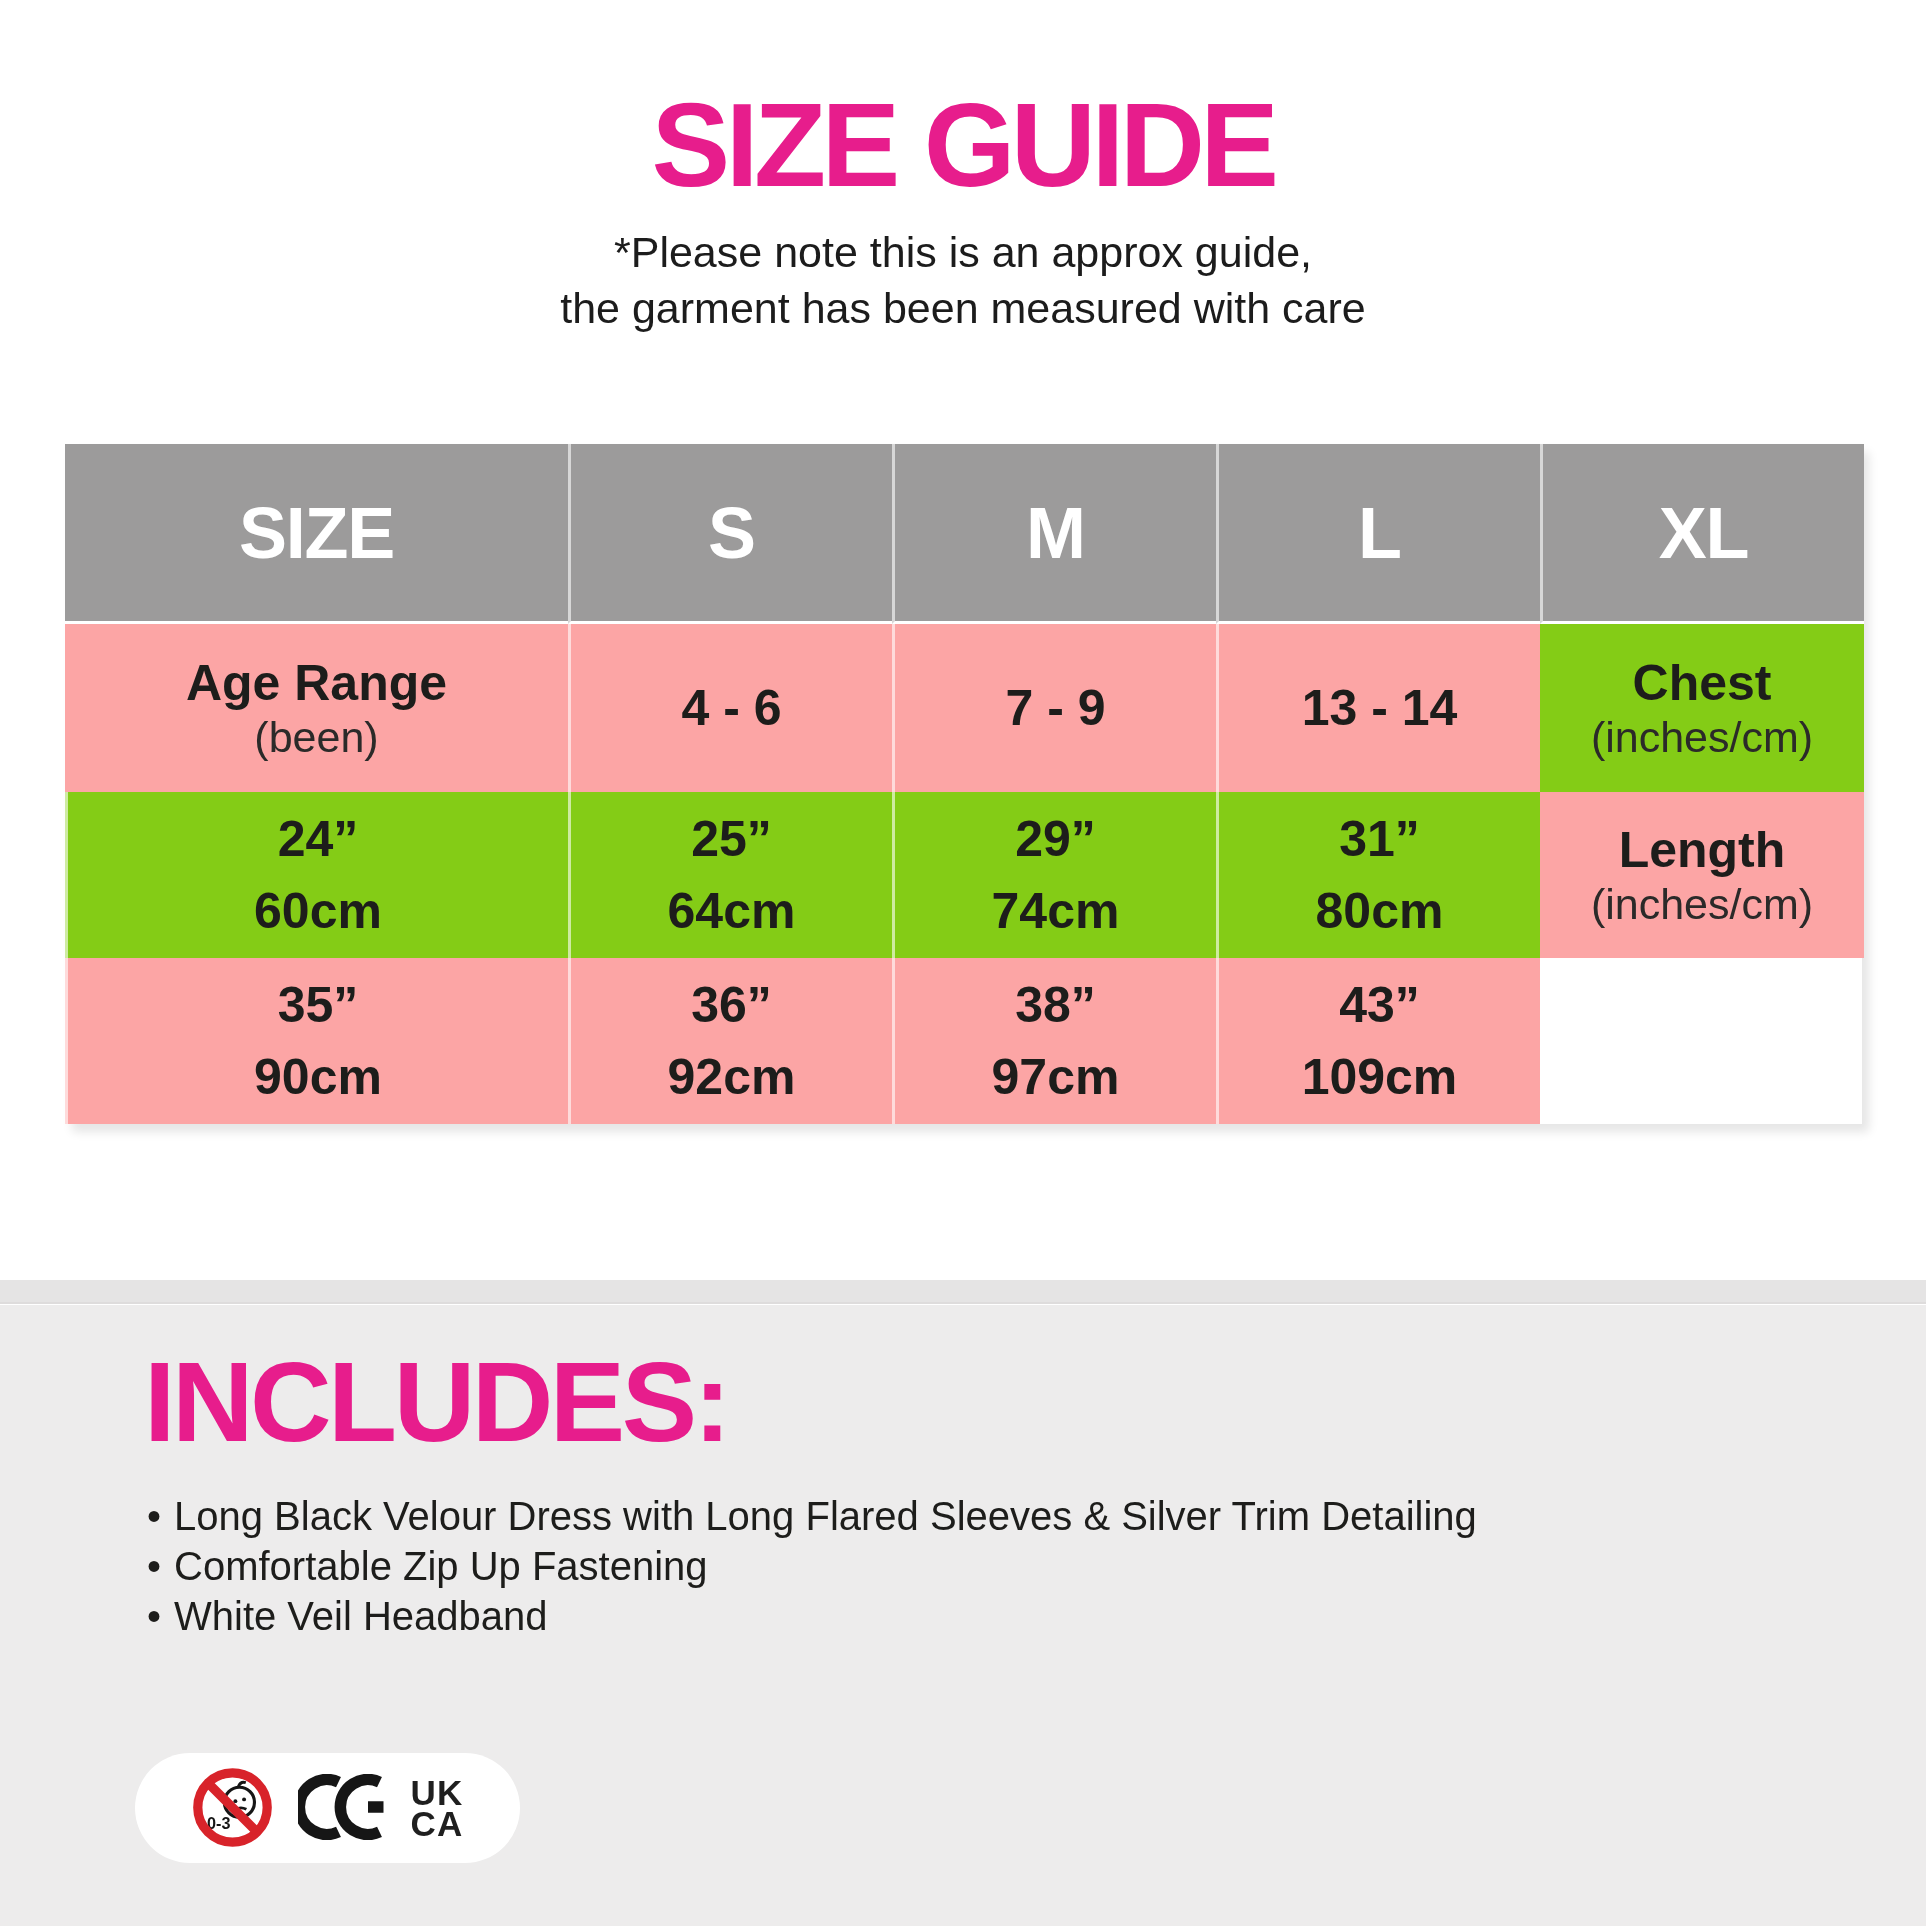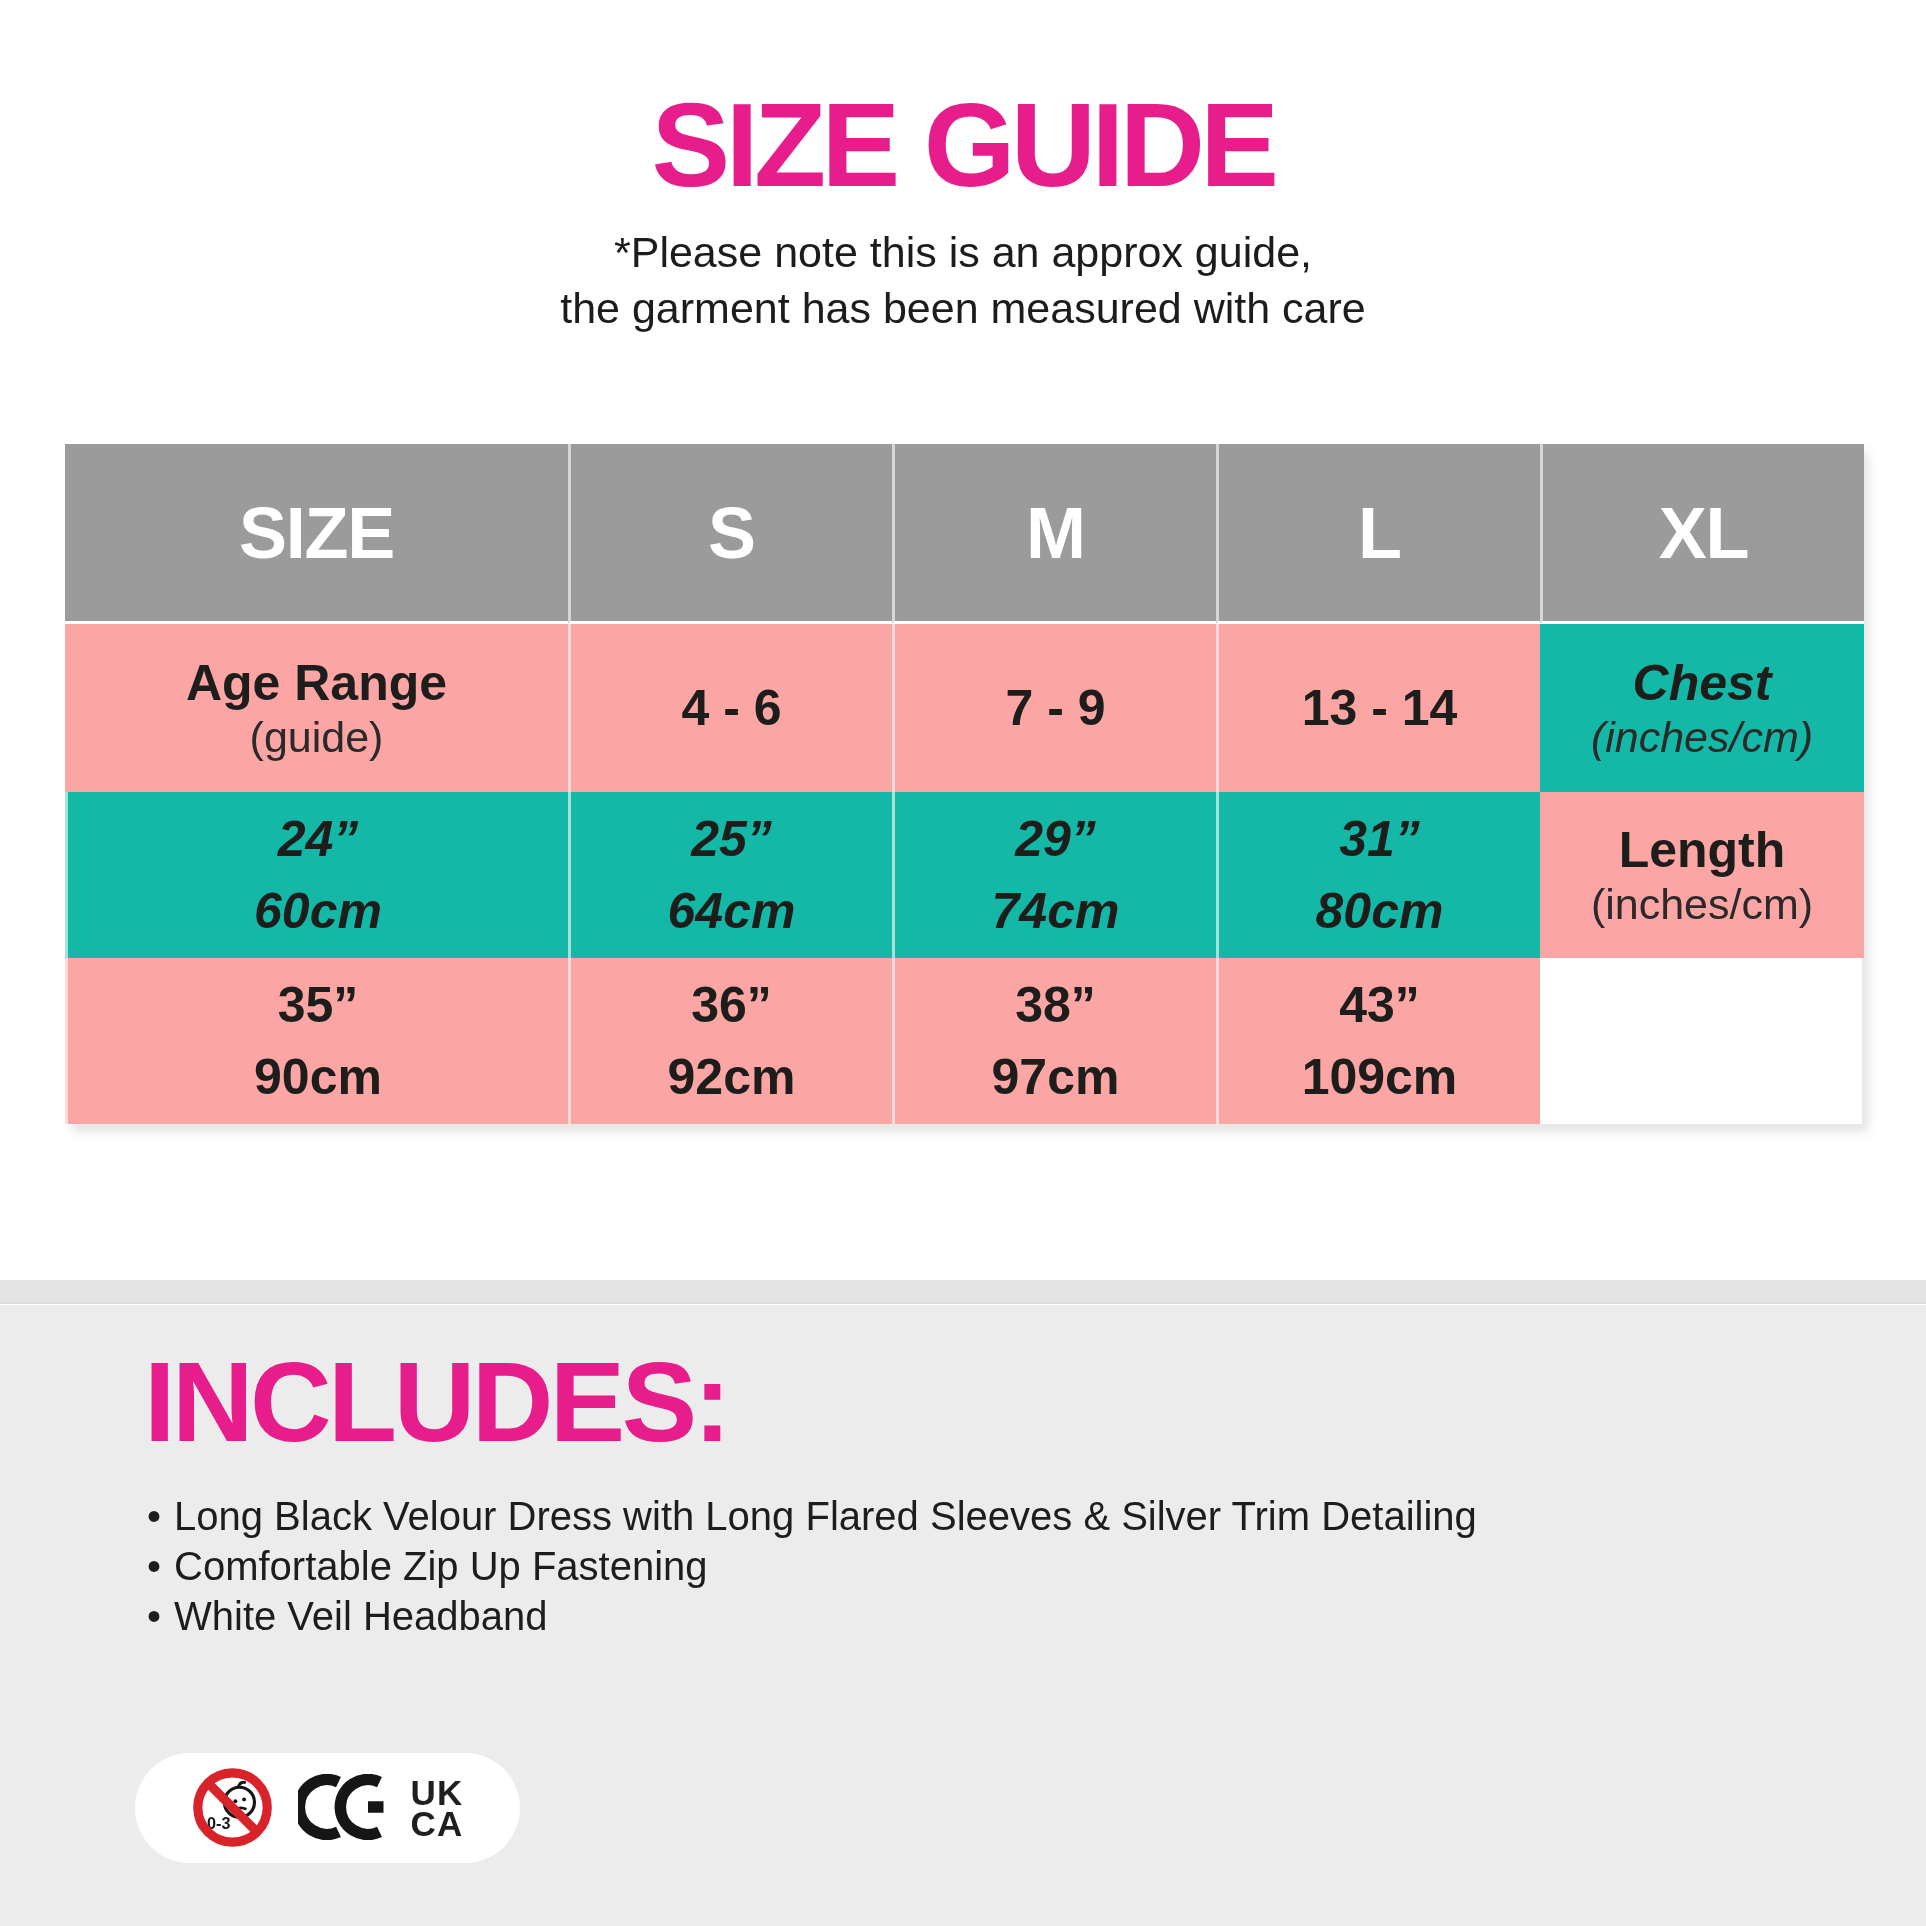--- a/index.html
+++ b/index.html
@@ -33,21 +33,21 @@
   .size-table > div{
     display:flex;flex-direction:column;align-items:center;justify-content:center;
     box-sizing:border-box;text-align:center;
   }
   .hcell{
     background:#9c9b9b;color:#ffffff;font-weight:bold;
     font-size:72px;letter-spacing:-1.2px;
     border-bottom:3.5px solid #ffffff;
   }
   .rlight{background:#fca5a5;}
-  .rwhite{background:#14b8a6;font-style:italic;}
+  .rwhite{background:#84cc16;}
   .vline{border-left:3.5px solid rgba(255,255,255,0.60);}
   .row-label{font-size:50px;font-weight:bold;line-height:58px;color:#1d1d1b;}
   .row-sublabel{font-size:43px;font-weight:normal;line-height:50px;color:#2b2a29;}
   .val{font-size:50px;font-weight:bold;line-height:72px;color:#1d1d1b;}
   .val-line2:empty{display:none;}
 
   
   .bottom-strip{
     position:absolute;left:0;top:1280px;width:100%;height:22px;
     background:#e5e4e4;border-bottom:2.9px solid #dedcdc;
@@ -97,21 +97,21 @@
   <div class="size-table">
 
     <div class="hcell">SIZE</div>
     <div class="hcell vline">S</div>
     <div class="hcell vline">M</div>
     <div class="hcell vline">L</div>
     <div class="hcell vline">XL</div>
 
     <div class="rlight">
       <span class="row-label">Age Range</span>
-      <span class="row-sublabel">(guide)</span>
+      <span class="row-sublabel">(been)</span>
     </div>
     <div class="rlight vline">
       <span class="val">4 - 6</span>
     </div>
     <div class="rlight vline">
       <span class="val">7 - 9</span>
     </div>
     <div class="rlight vline">
       <span class="val">13 - 14</span>
     </div>

